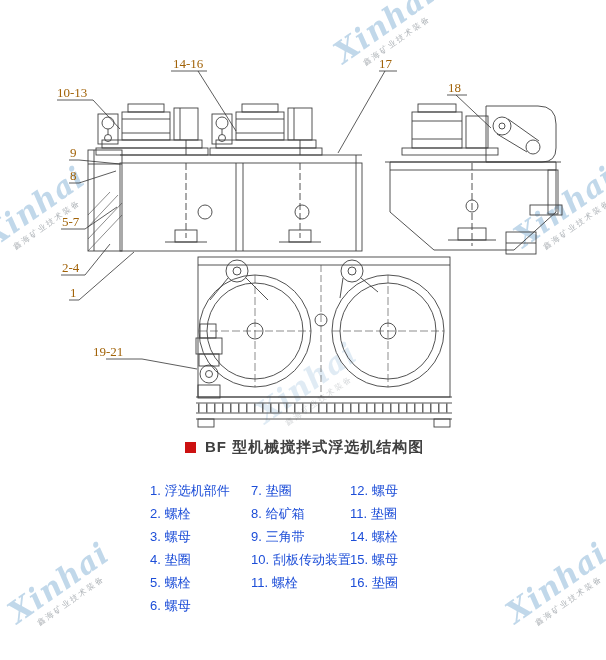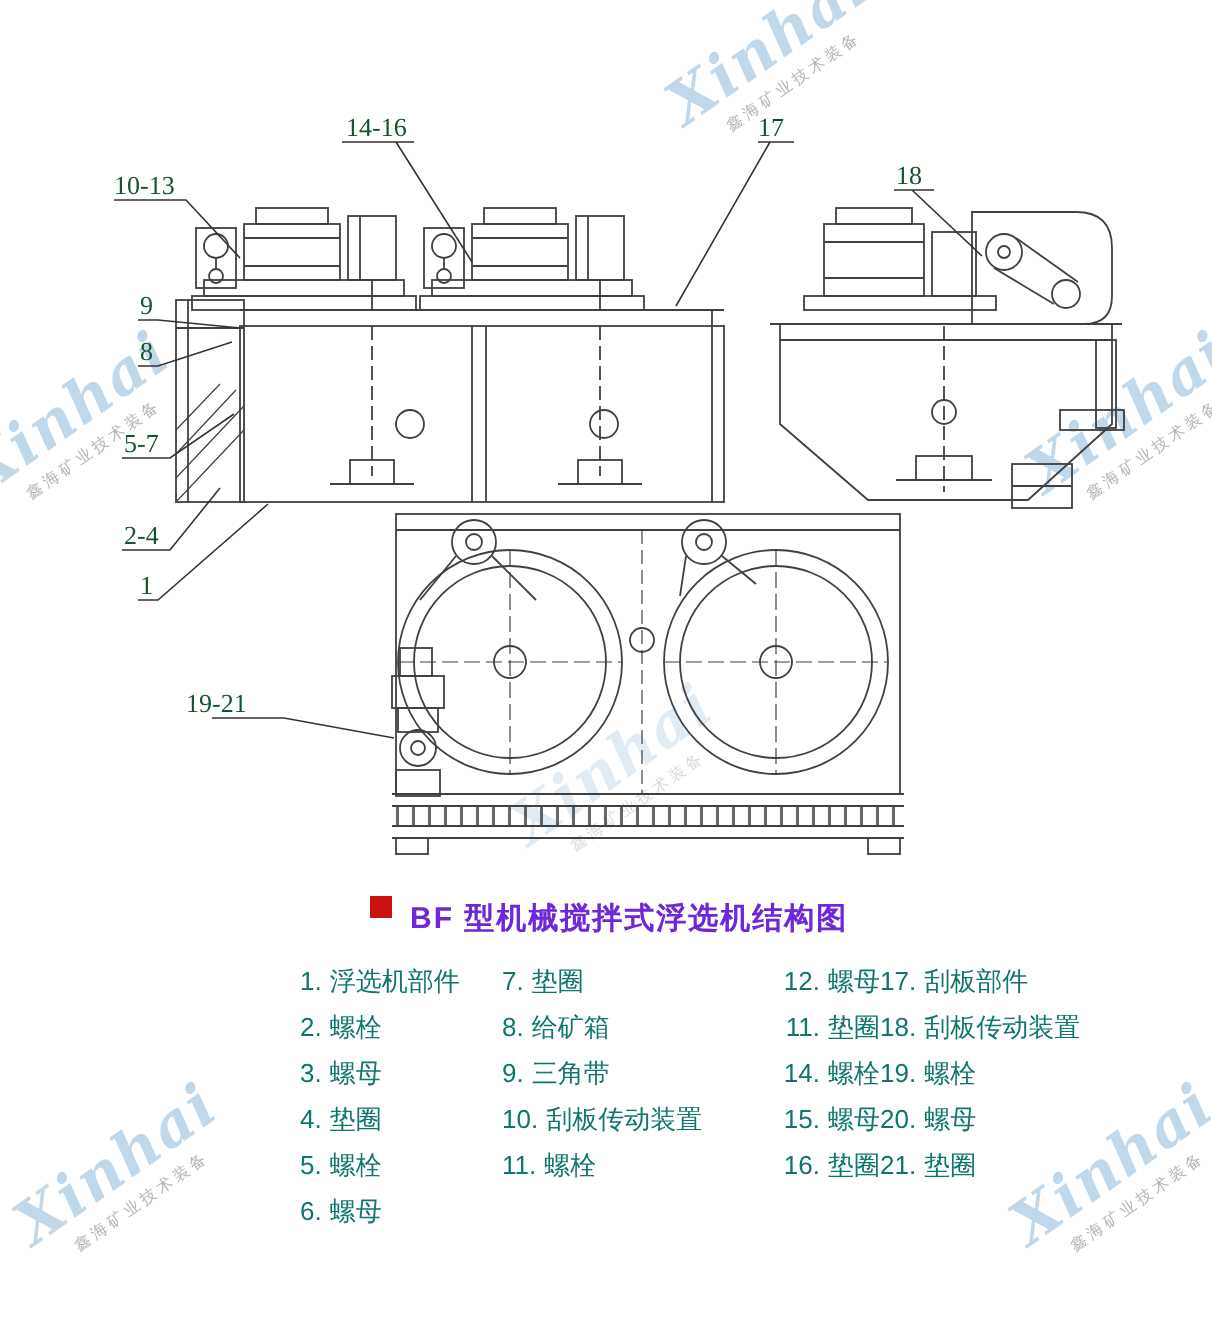--- a/index.html
+++ b/index.html
@@ -10,34 +10,34 @@
   
   .wm-layer { position:absolute; inset:0; z-index:0; }
   .watermark { position:absolute; transform:translate(-50%,-50%) rotate(-35deg); text-align:center; pointer-events:none; }
   .wm-brand { font-family:"DejaVu Serif","Liberation Serif",serif; font-style:italic; font-weight:bold;
               font-size:30px; color:#a9c9e2; opacity:.8; letter-spacing:1px; line-height:1; }
   .wm-tagline { font-size:8px; color:#9aa0a6; opacity:.85; letter-spacing:2px; margin-top:1px; }
 
   .drawing-svg { position:absolute; left:0; top:0; z-index:1; }
 
   .callout { position:absolute; z-index:2; font-family:"Liberation Serif","DejaVu Serif",serif;
-             font-size:13px; color:#14532d; white-space:nowrap; }
+             font-size:13px; color:#a16207; white-space:nowrap; }
 
   .title-row { position:absolute; left:185px; top:438px; z-index:2; display:flex; align-items:center; }
   .title-bullet { width:11px; height:11px; background:#cc1111; margin-right:9px; }
-  .title-text { font-size:15px; font-weight:bold; color:#6d28d9; letter-spacing:1px;
-                font-family:"Liberation Sans","DejaVu Sans",sans-serif;margin-top:12px; }
+  .title-text { font-size:15px; font-weight:bold; color:#404040; letter-spacing:1px;
+                font-family:"Liberation Sans","DejaVu Sans",sans-serif; }
 
   .legend { position:absolute; left:150px; top:479px; z-index:2; display:flex; }
   .legend-col { display:flex; flex-direction:column; }
   .legend-col:nth-child(1){ width:101px; }
   .legend-col:nth-child(2){ width:99px; }
-  .legend-col:nth-child(3){ width:90px;text-align:right; }
+  .legend-col:nth-child(3){ width:90px; }
   .legend-col:nth-child(4){ width:140px; }
-  .legend-item { height:23px; line-height:23px; font-size:13px; color:#0f766e; white-space:nowrap; }
+  .legend-item { height:23px; line-height:23px; font-size:13px; color:#1d4ed8; white-space:nowrap; }
   .legend-num { margin-right:4px; }
 </style>
 </head>
 <body>
 
 <div class="page">
 
   <div class="wm-layer">
       <div class="watermark" style="left: 388px; top: 28px; opacity: 0.9;">
         <div class="wm-brand">Xinhai</div>
@@ -216,22 +216,15 @@
         <div class="legend-item"><span class="legend-num">10.</span><span class="legend-label">刮板传动装置</span></div>
         <div class="legend-item"><span class="legend-num">11.</span><span class="legend-label">螺栓</span></div>
       </div>
       <div class="legend-col">
         <div class="legend-item"><span class="legend-num">12.</span><span class="legend-label">螺母</span></div>
         <div class="legend-item"><span class="legend-num">11.</span><span class="legend-label">垫圈</span></div>
         <div class="legend-item"><span class="legend-num">14.</span><span class="legend-label">螺栓</span></div>
         <div class="legend-item"><span class="legend-num">15.</span><span class="legend-label">螺母</span></div>
         <div class="legend-item"><span class="legend-num">16.</span><span class="legend-label">垫圈</span></div>
       </div>
-      <div class="legend-col">
-        <div class="legend-item"><span class="legend-num">17.</span><span class="legend-label">刮板部件</span></div>
-        <div class="legend-item"><span class="legend-num">18.</span><span class="legend-label">刮板传动装置</span></div>
-        <div class="legend-item"><span class="legend-num">19.</span><span class="legend-label">螺栓</span></div>
-        <div class="legend-item"><span class="legend-num">20.</span><span class="legend-label">螺母</span></div>
-        <div class="legend-item"><span class="legend-num">21.</span><span class="legend-label">垫圈</span></div>
-      </div>
     </div>
 
 </div>
 
 </body></html>

